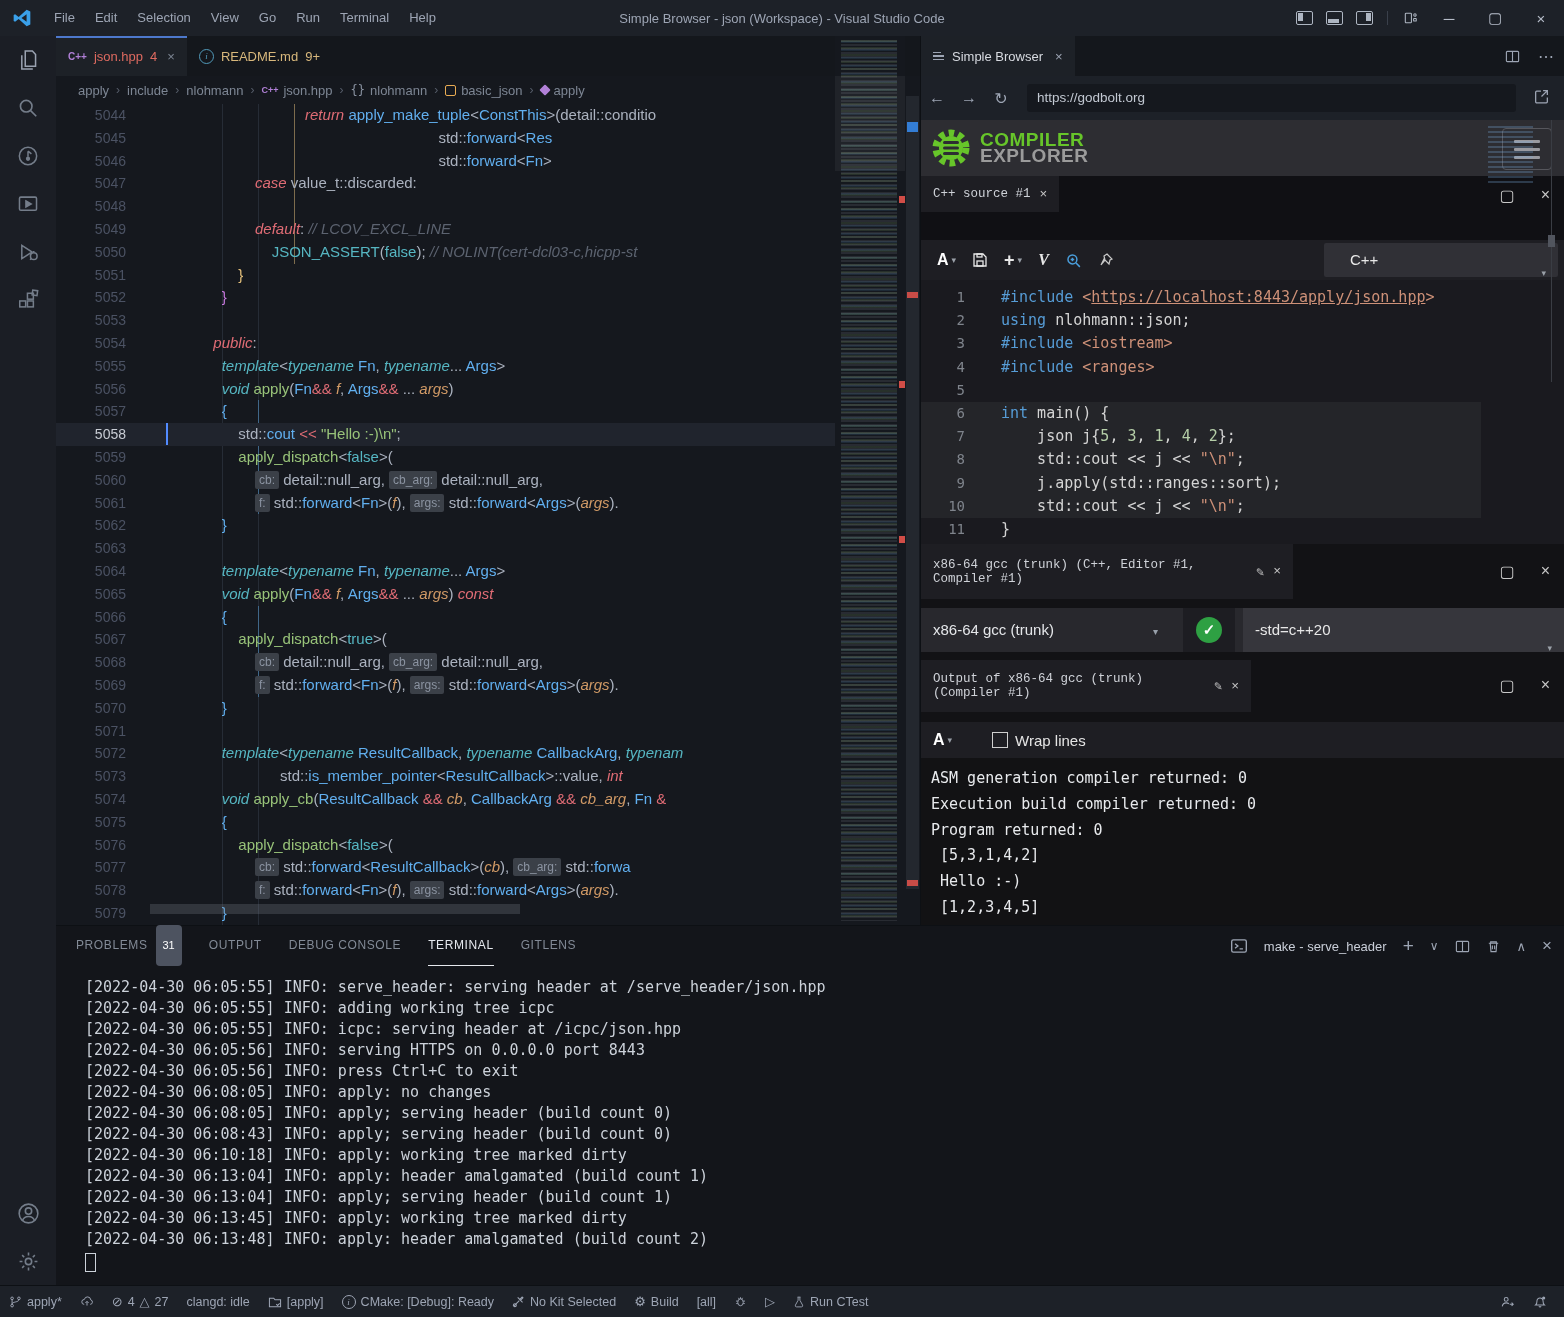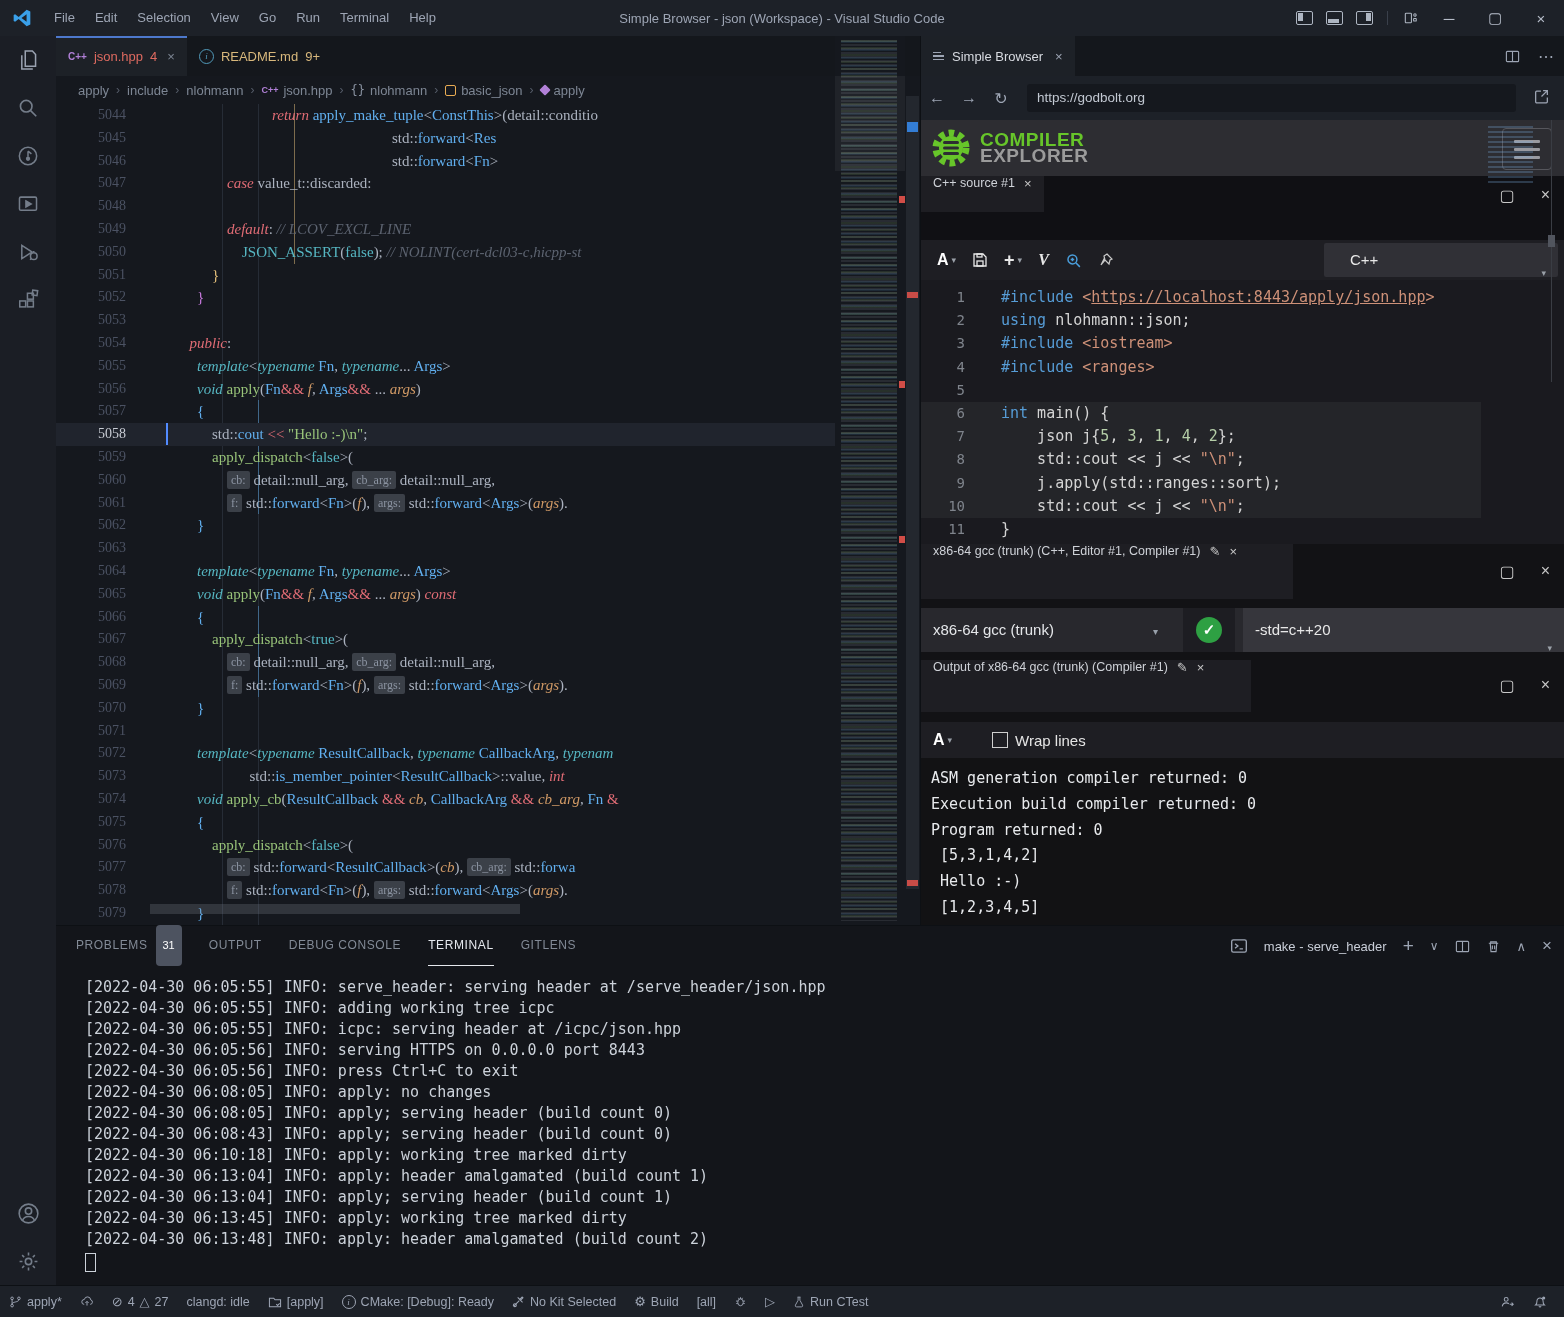--- a/index.html
+++ b/index.html
@@ -37,21 +37,21 @@
   #ed-actions{position:absolute;right:16px;top:6px;color:#9da5b4;font-size:17px;}
   #breadcrumb{position:absolute;left:0;top:40px;right:0;height:28px;display:flex;align-items:center;padding-left:22px;font-size:13px;color:#7d8694;gap:7px;}
   .bc-sep{color:#565d6a;font-size:12px;}
   .bc-it{display:flex;align-items:center;gap:5px;}
   .bc-braces{color:#8a93a2;font-family:"DejaVu Sans Mono",monospace;font-size:12px;}
   .bc-cpp{font-weight:bold;font-size:9px;color:#b180d7;}
   .bc-class{width:9px;height:9px;border:1.5px solid #e8ab53;border-radius:2px;}
   .bc-method{width:8px;height:8px;background:#b180d7;transform:rotate(45deg);border-radius:1px;}
 
   #codewrap{position:absolute;left:0;top:68px;width:779px;bottom:0;overflow:hidden;}
-  .row{display:flex;height:22.8px;line-height:22.8px;font-family:Liberation Serif, serif;font-size:15px;position:relative;}
+  .row{display:flex;height:22.8px;line-height:22.8px;font-family:Liberation Sans, sans-serif;font-size:15px;position:relative;gap:23px;}
   .row .num{flex:0 0 70px;text-align:right;padding-right:16px;color:#4b5263;font-size:14px;}
   .row .lc{flex:1;padding-left:40px;white-space:pre;overflow:hidden;}
   .row.cur{background:#20242d;}
   .row.cur .num{color:#c8ccd4;}
   .tk-kw{color:#e06c75;font-style:italic}
   .tk-kwc{color:#56b6c2;font-style:italic}
   .tk-fn{color:#98c379}
   .tk-call{color:#61afef}
   .tk-ty{color:#61afef}
   .tk-pa{color:#d19a66;font-style:italic}
@@ -96,21 +96,21 @@
   #openext{position:absolute;right:14px;top:12px;}
 
   #ce{position:absolute;left:0;top:84px;right:0;bottom:0;background:#121215;}
   #ce-header{position:absolute;left:0;top:0;right:0;height:56px;background:#2d2d32;display:flex;align-items:center;padding-left:10px;box-sizing:border-box;}
   #ce-logotxt{margin-left:9px;font-weight:900;font-size:19px;line-height:16px;letter-spacing:.5px;}
   #ce-logotxt .l1{color:#67c52a;}
   #ce-logotxt .l2{color:#9b9b9b;}
   #hamburger{position:absolute;right:12px;top:8px;width:48px;height:40px;border:1px solid #56565c;border-radius:4px;display:flex;flex-direction:column;justify-content:center;align-items:center;gap:5px;}
   #hamburger i{display:block;width:26px;height:3px;background:#9a9aa0;border-radius:1px;}
   #src-tabrow{position:absolute;left:0;top:56px;right:0;height:64px;background:#101014;}
-  .ce-tab{position:absolute;left:0;top:0;height:36px;background:#1e1e23;color:#cfd2d8;font-size:12.5px;display:flex;align-items:flex-start;gap:9px;padding:0 12px;}
+  .ce-tab{position:absolute;left:0;top:0;height:36px;background:#1e1e23;color:#cfd2d8;font-size:12.5px;display:flex;align-items:center;gap:9px;padding:0 12px;font-family:Liberation Mono, monospace;}
   .ce-x{color:#c8c8c8;font-size:13px;}
   .ce-winbtns{position:absolute;right:14px;display:flex;gap:26px;color:#c8c8c8;font-size:16px;}
   #src-toolbar{position:absolute;left:0;top:120px;right:0;height:40px;background:#1e1e23;display:flex;align-items:center;}
   .stool{margin-left:16px;display:flex;align-items:center;color:#e8e8e8;}
   .Abtn{font-weight:bold;font-size:16px;color:#fff;}
   .dcar{font-size:9px;color:#9aa0a8;margin-left:3px;}
   #langbox{position:absolute;left:403px;right:6px;top:3px;height:34px;background:#303036;border-radius:2px;color:#e8e8e8;font-size:15px;line-height:34px;padding-left:26px;box-sizing:border-box;}
   #langbox .dcar{position:absolute;right:12px;top:13px;}
   #src-editor{position:absolute;left:0;top:160px;right:0;height:262px;background:#1a1a1f;overflow:hidden;}
   .srow{display:flex;height:23.2px;line-height:23.2px;font-family:"DejaVu Sans Mono",monospace;font-size:15px;}

